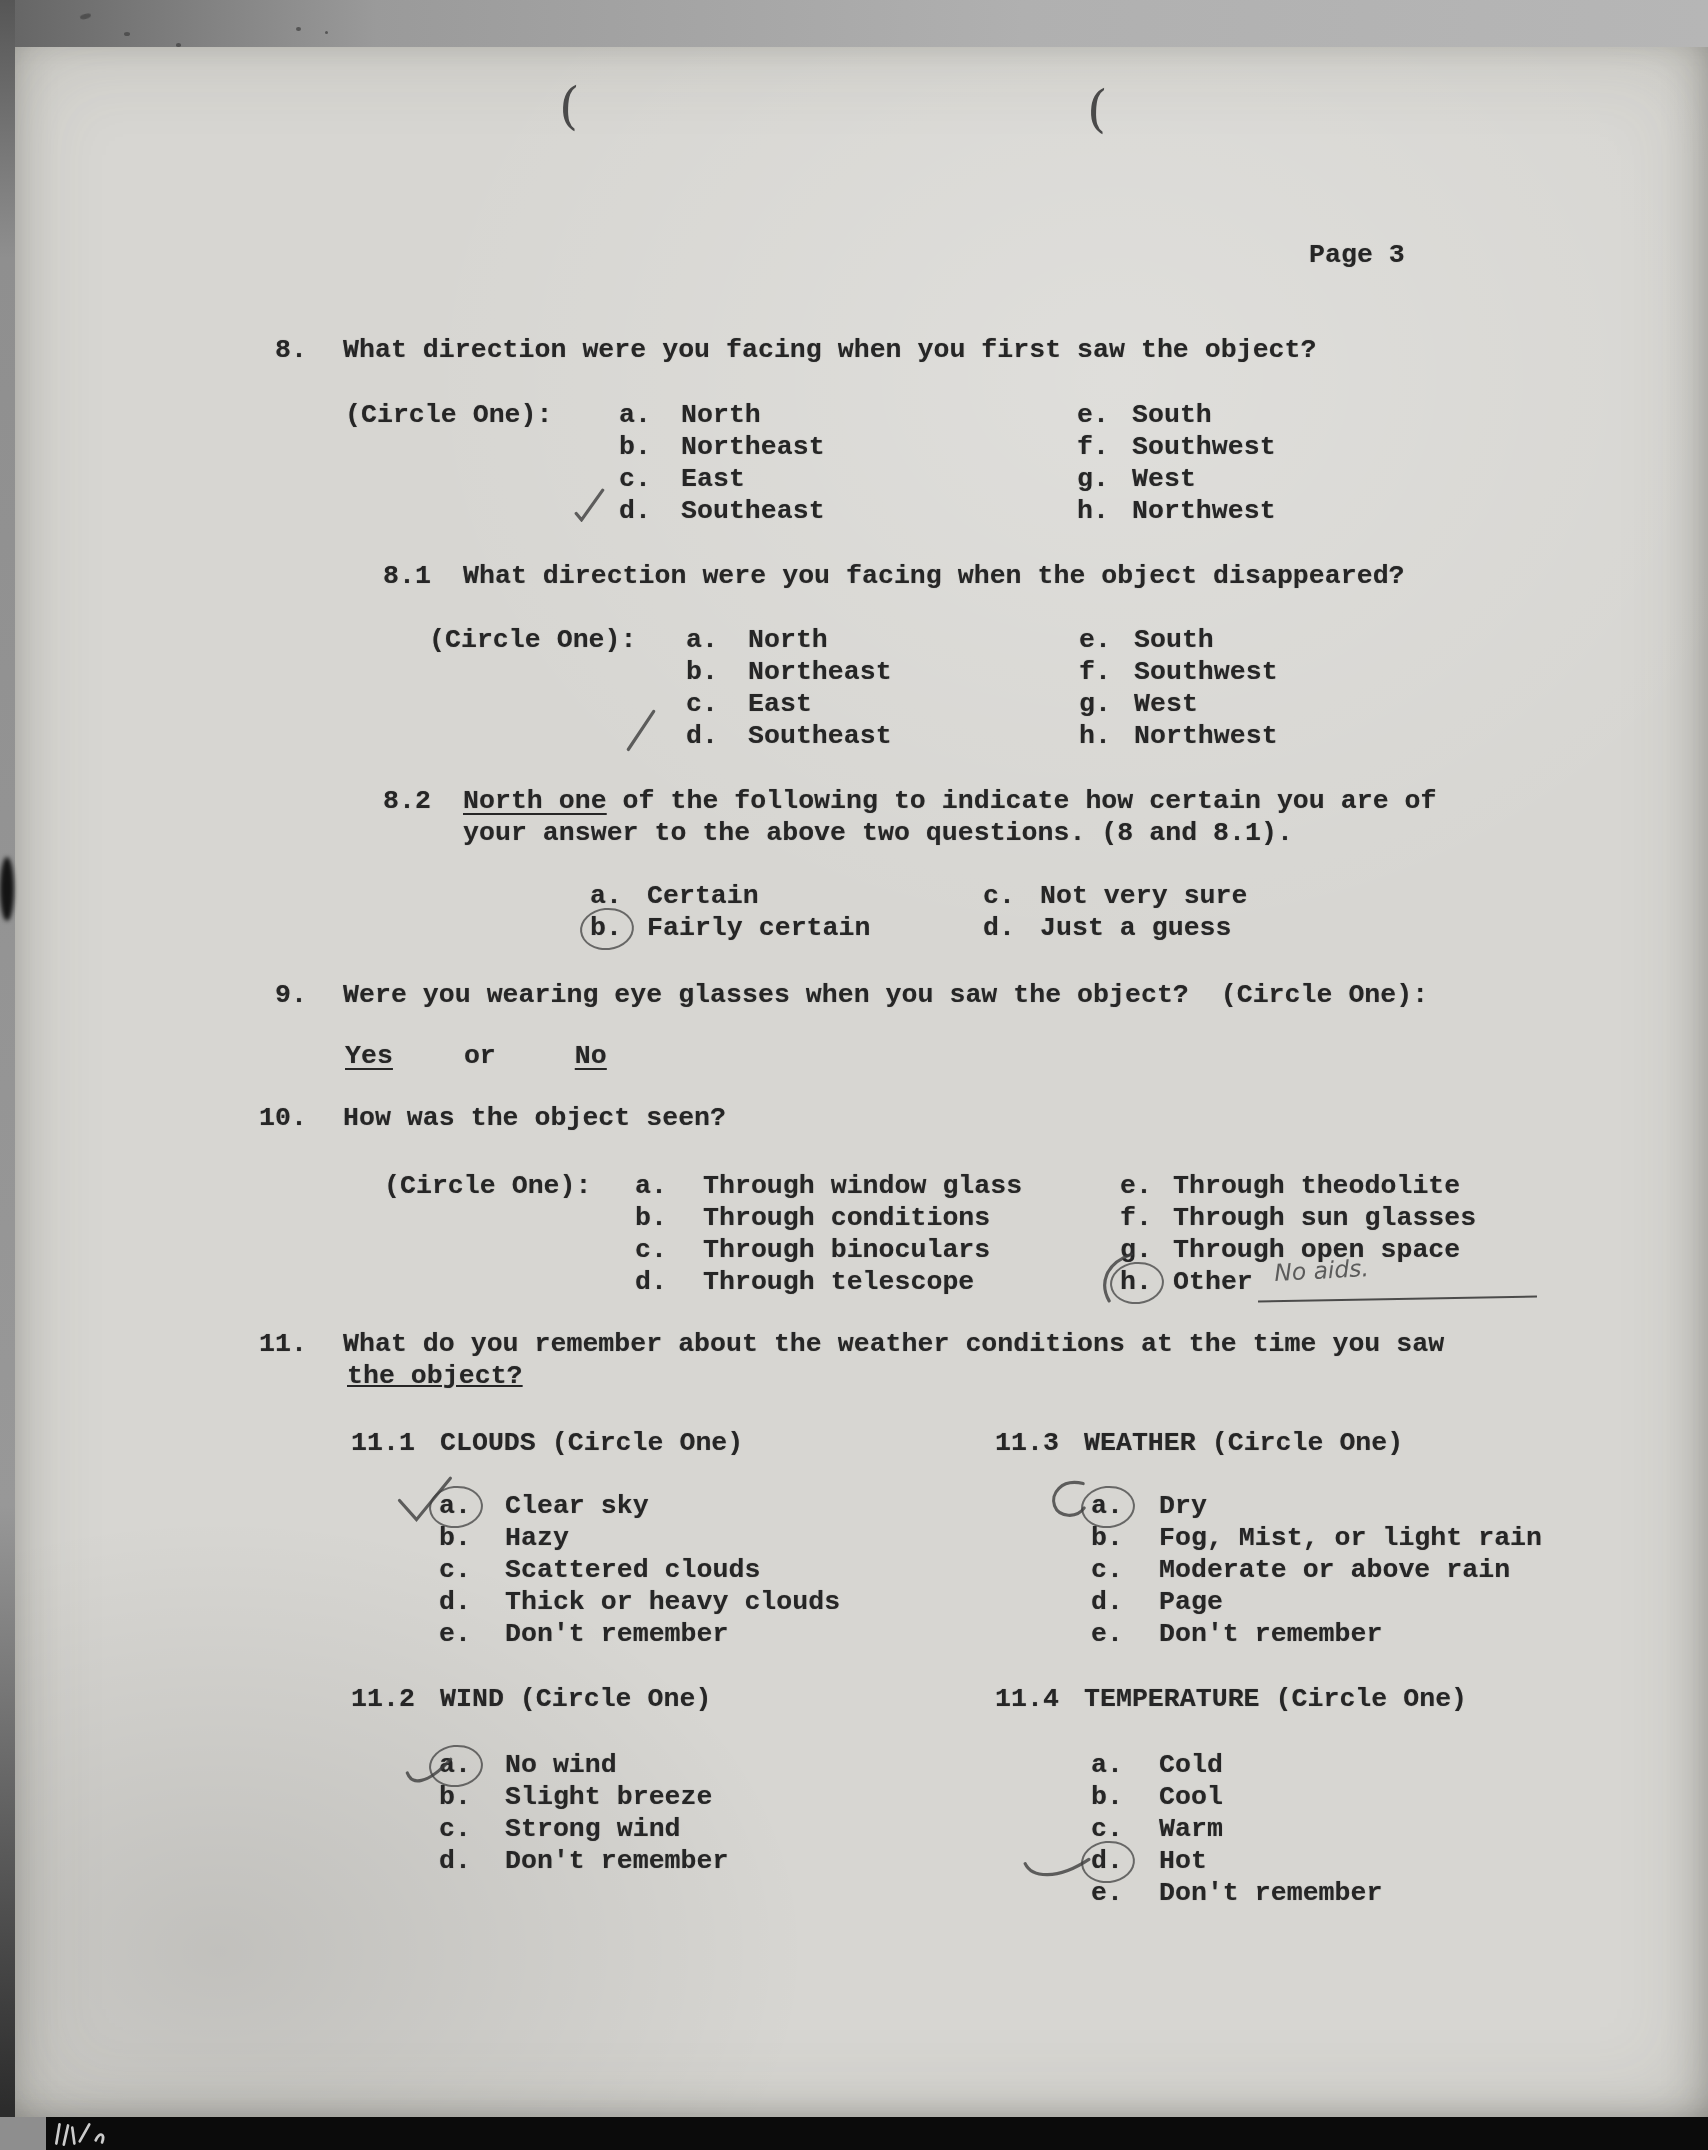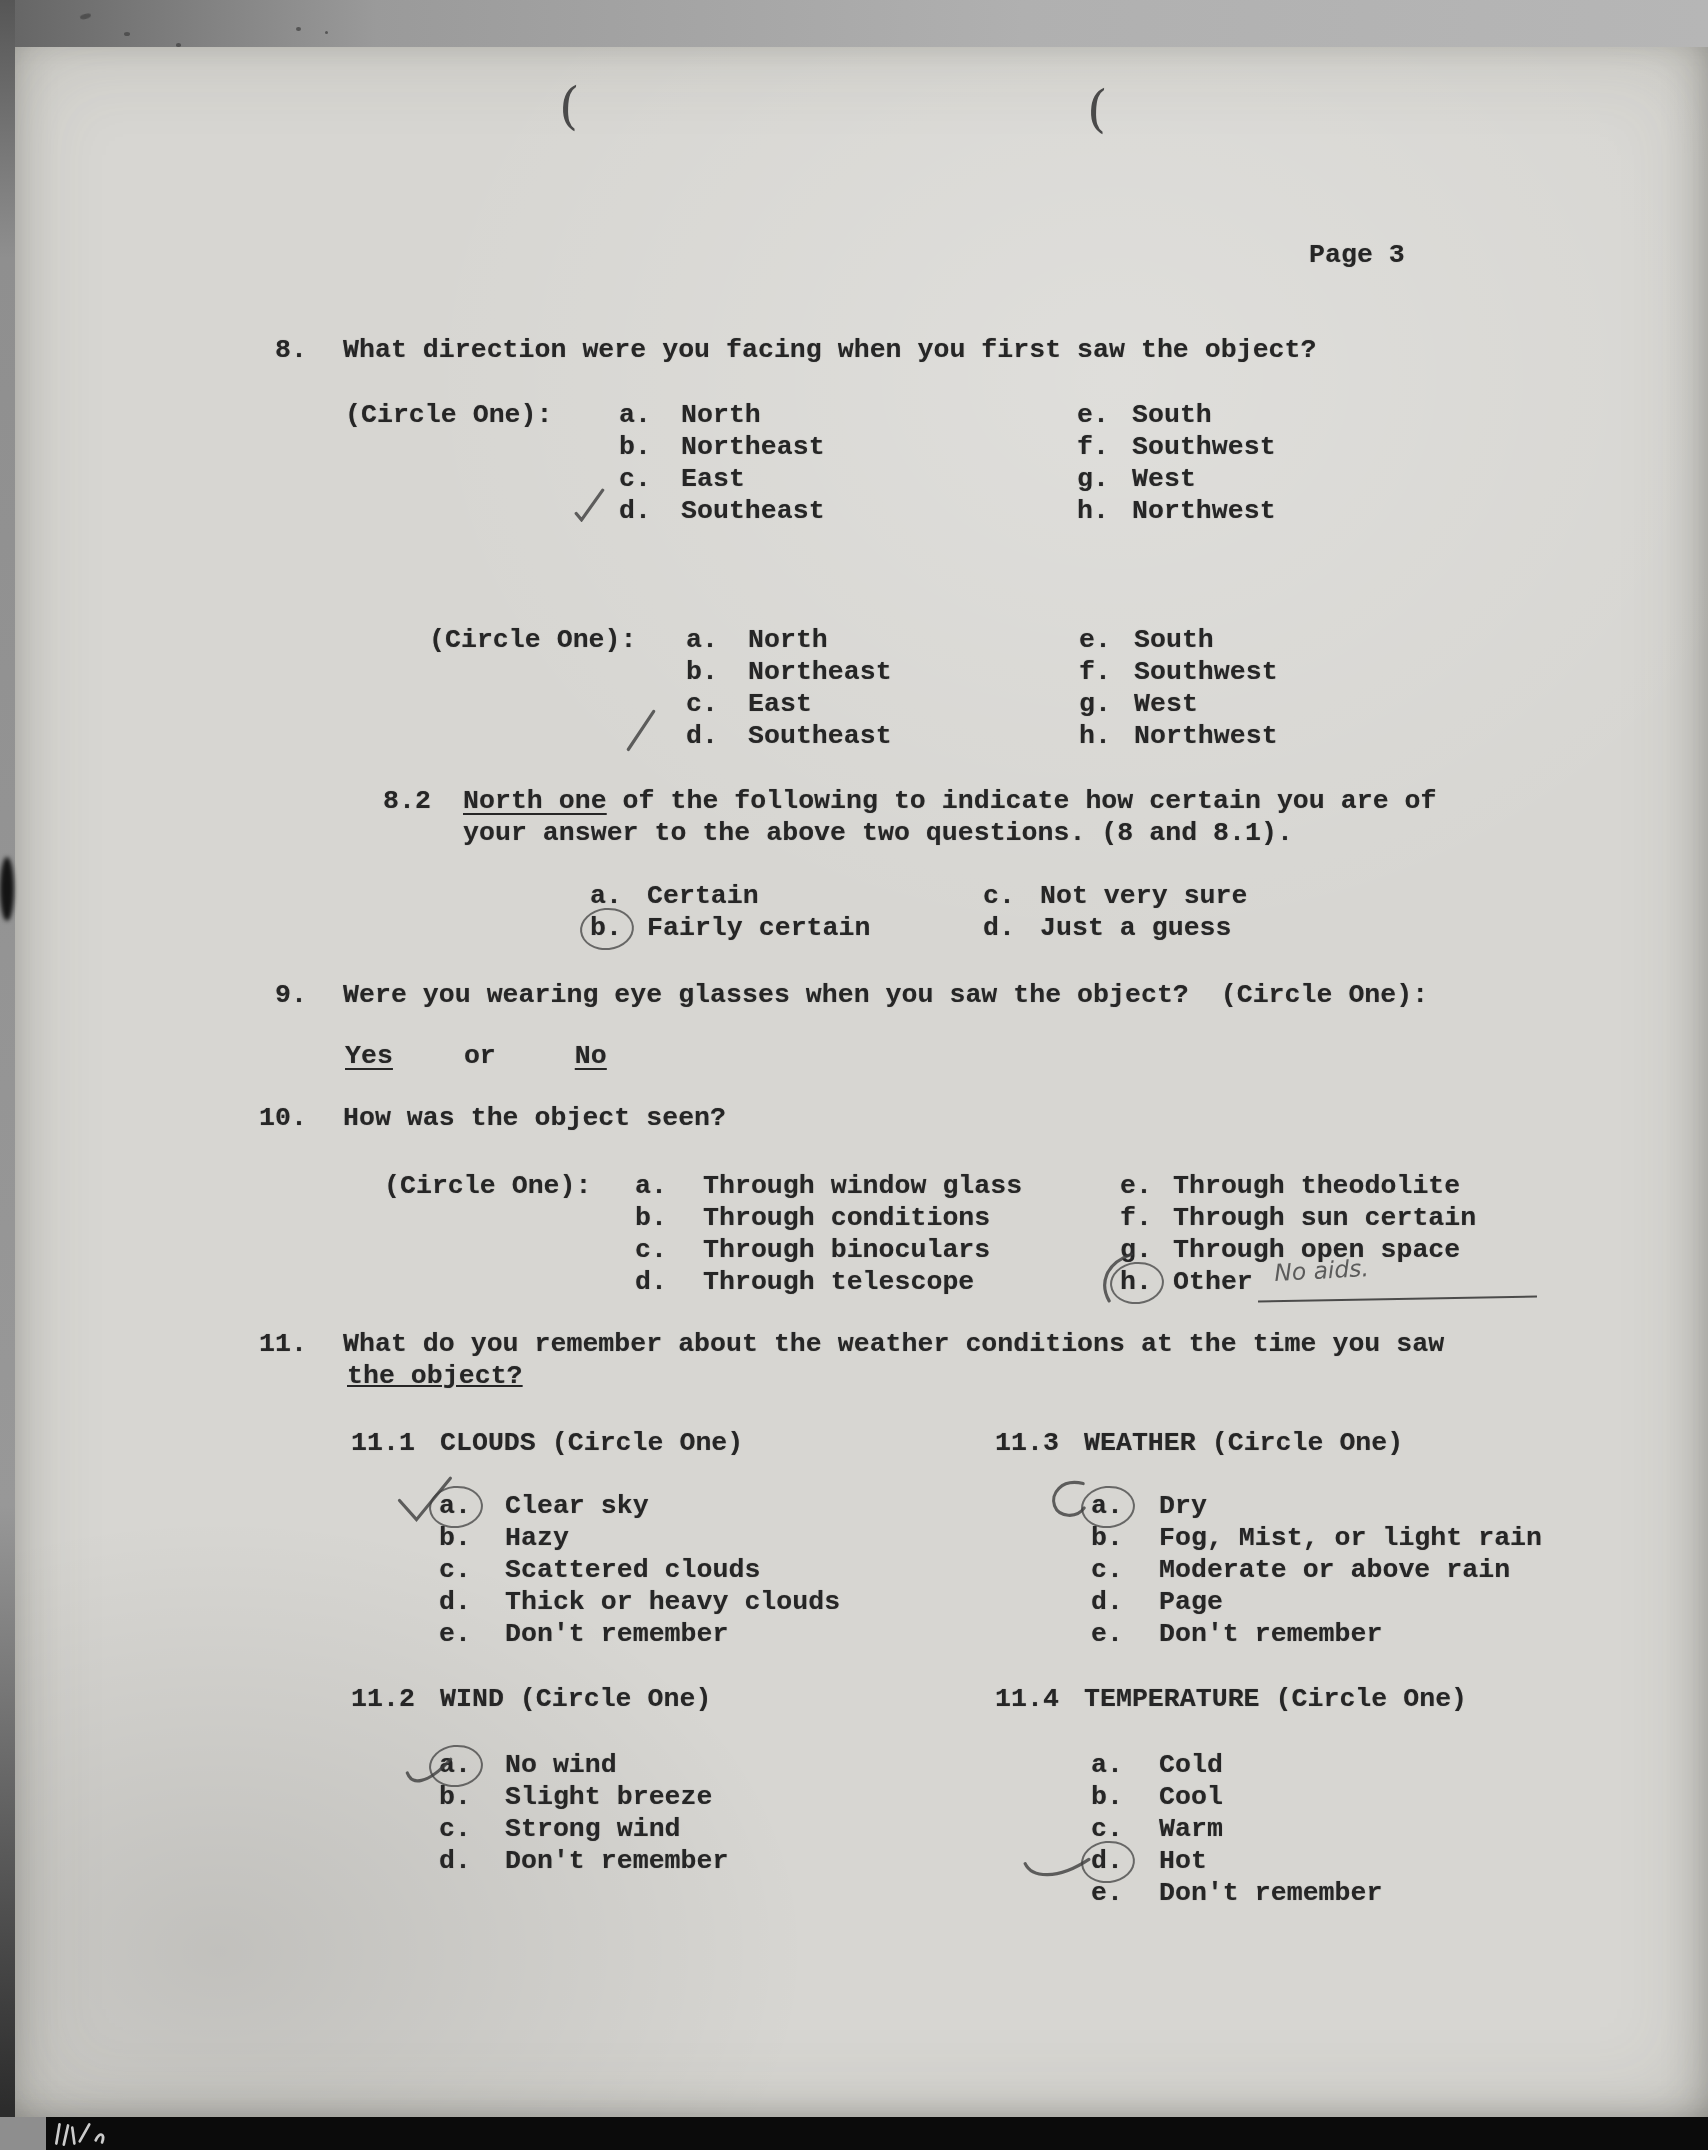--- a/index.html
+++ b/index.html
@@ -99,20 +99,24 @@
       <span class="tw letter">d.</span>
       <span class="tw">Southeast</span>
       <span class="tw letter">h.</span>
       <span class="tw">Northwest</span>
     </div>
   </div>
   <svg class="pencil" style="left:573px;top:487px;" width="34" height="35" viewBox="0 0 64 66">
       <path d="M6 50 L16 62 L56 6"></path>
     </svg>
 
+  <div class="abs qflex" style="left:383px;top:560px;">
+    <span class="tw num" style="width:80px;">8.1</span>
+    <span class="tw">What direction were you facing when the object disappeared?</span>
+  </div>
   <div class="abs tw" style="left:429px;top:624px;">(Circle One):</div>
   <div class="abs opts" style="left:686px;top:624px;--cols:62px 331px 55px auto;">
     <div class="orow">
       <span class="tw letter">a.</span>
       <span class="tw">North</span>
       <span class="tw letter">e.</span>
       <span class="tw">South</span>
     </div>
     <div class="orow">
       <span class="tw letter">b.</span>
@@ -179,21 +183,21 @@
     <div class="orow">
       <span class="tw letter">a.</span>
       <span class="tw">Through window glass</span>
       <span class="tw letter">e.</span>
       <span class="tw">Through theodolite</span>
     </div>
     <div class="orow">
       <span class="tw letter">b.</span>
       <span class="tw">Through conditions</span>
       <span class="tw letter">f.</span>
-      <span class="tw">Through sun certain</span>
+      <span class="tw">Through sun glasses</span>
     </div>
     <div class="orow">
       <span class="tw letter">c.</span>
       <span class="tw">Through binoculars</span>
       <span class="tw letter">g.</span>
       <span class="tw">Through open space</span>
     </div>
     <div class="orow">
       <span class="tw letter">d.</span>
       <span class="tw">Through telescope</span>

